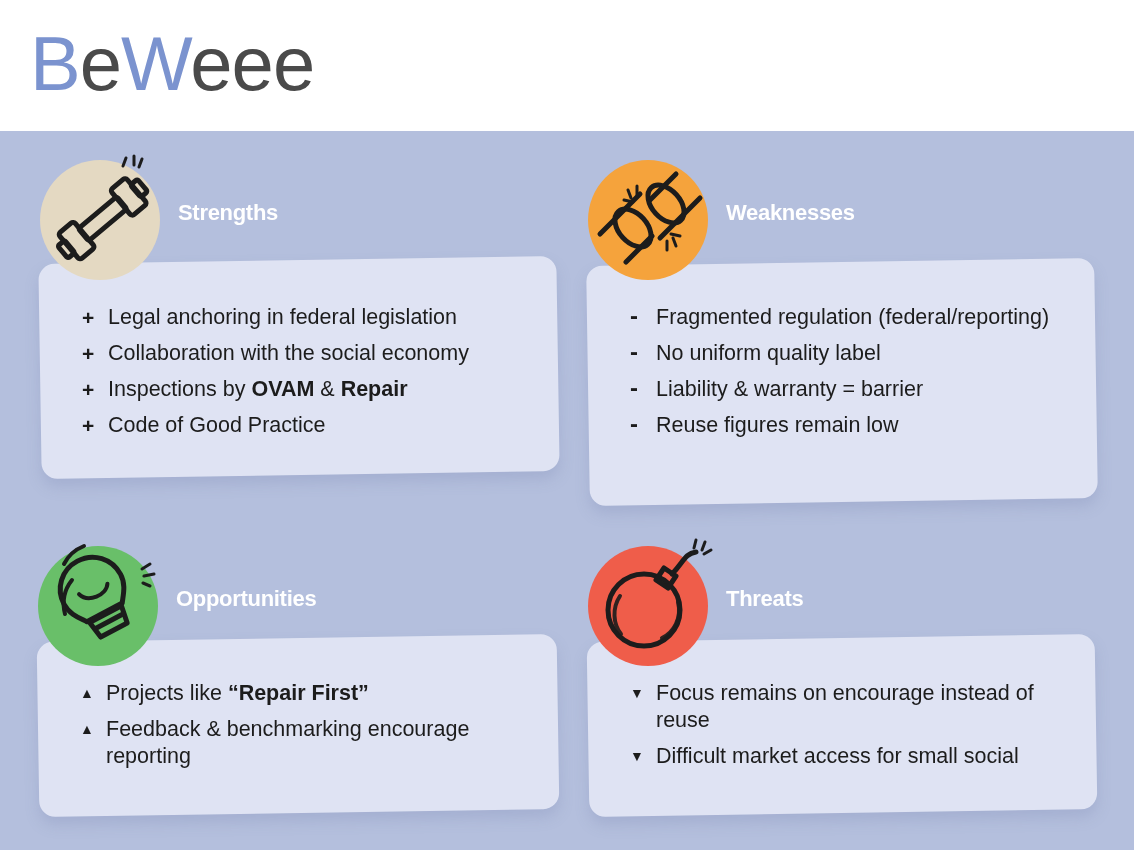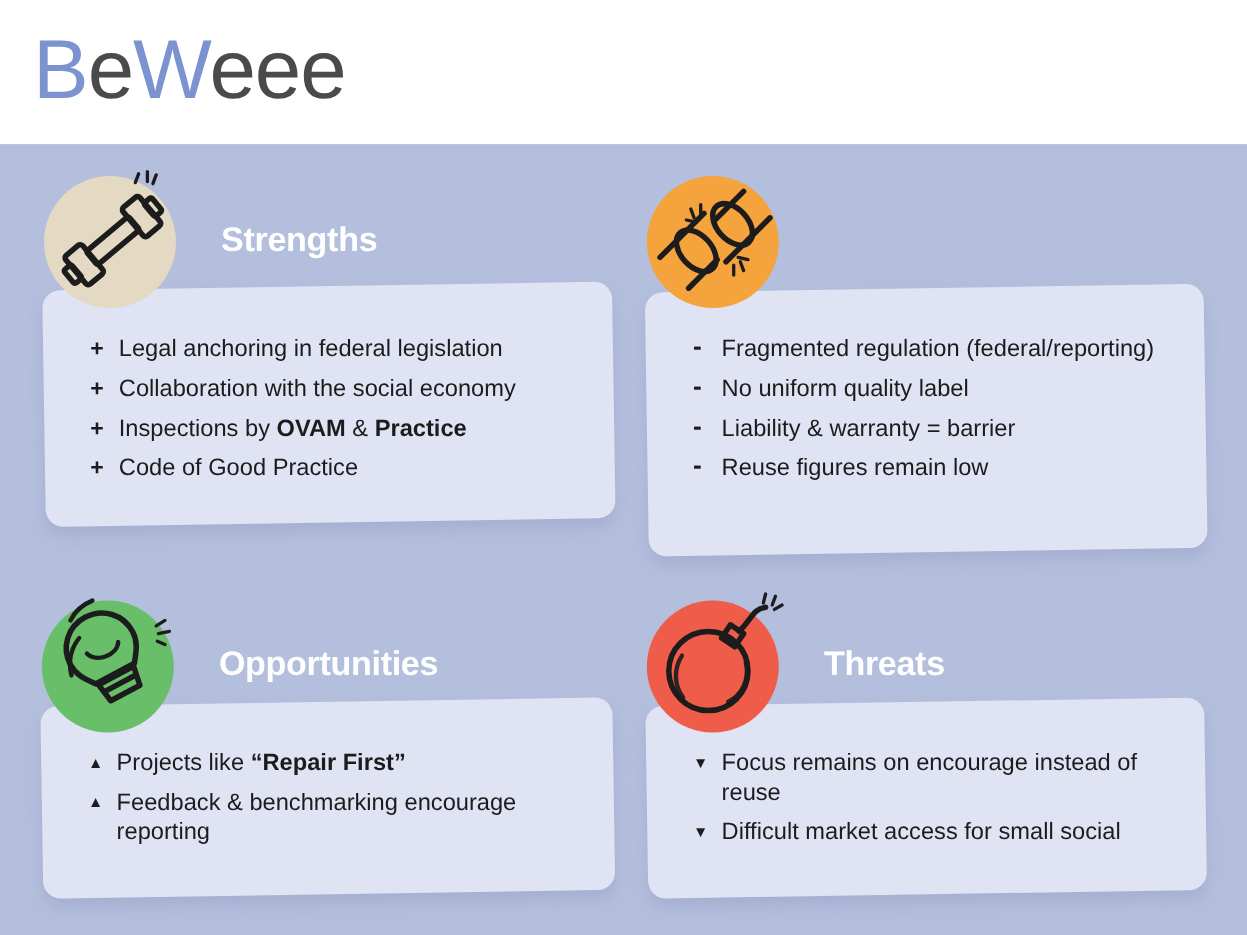--- a/index.html
+++ b/index.html
@@ -104,26 +104,25 @@
     width: 130px;
     height: 130px;
     overflow: visible;
   }
 
   
   .quad-title {
     position: absolute;
     top: 48px;
     color: #ffffff;
-    font-size: 31px;
+    font-size: 22px;
     font-weight: bold;
     letter-spacing: -0.3px;
     white-space: nowrap;
     z-index: 4;
-    margin-left: 23px;
   }
   .quad-s .quad-title { left: 138px; }
   .quad-w .quad-title { left: 138px; }
   .quad-o .quad-title { left: 138px; }
   .quad-t .quad-title { left: 138px; }
 
   
   .bullets {
     position: absolute;
     z-index: 4;
@@ -196,21 +195,21 @@
       <div class="bullet-row">
         <span class="bullet-mark">+</span>
         <span class="bullet-text">Legal anchoring in federal legislation</span>
       </div>
       <div class="bullet-row">
         <span class="bullet-mark">+</span>
         <span class="bullet-text">Collaboration with the social economy</span>
       </div>
       <div class="bullet-row">
         <span class="bullet-mark">+</span>
-        <span class="bullet-text"><span>Inspections by </span><b>OVAM</b><span> &amp; </span><b>Practice</b></span>
+        <span class="bullet-text"><span>Inspections by </span><b>OVAM</b><span> &amp; </span><b>Repair</b></span>
       </div>
       <div class="bullet-row">
         <span class="bullet-mark">+</span>
         <span class="bullet-text">Code of Good Practice</span>
       </div>
     </div>
   </div>
 
   <div class="quad quad-w">
     <div class="card"></div>
@@ -230,20 +229,21 @@
           <line x1="40" y1="38" x2="43" y2="46"></line>
           <line x1="49" y1="34" x2="49" y2="43"></line>
           <line x1="36" y1="48" x2="45" y2="50"></line>
           <line x1="88" y1="94" x2="85" y2="86"></line>
           <line x1="79" y1="98" x2="79" y2="89"></line>
           <line x1="92" y1="84" x2="83" y2="82"></line>
         </g>
       </svg>
     </div>
 
+    <div class="quad-title">Weaknesses</div>
 
     <div class="bullets">
       <div class="bullet-row">
         <span class="bullet-mark dash">-</span>
         <span class="bullet-text">Fragmented regulation (federal/reporting)</span>
       </div>
       <div class="bullet-row">
         <span class="bullet-mark dash">-</span>
         <span class="bullet-text">No uniform quality label</span>
       </div>

